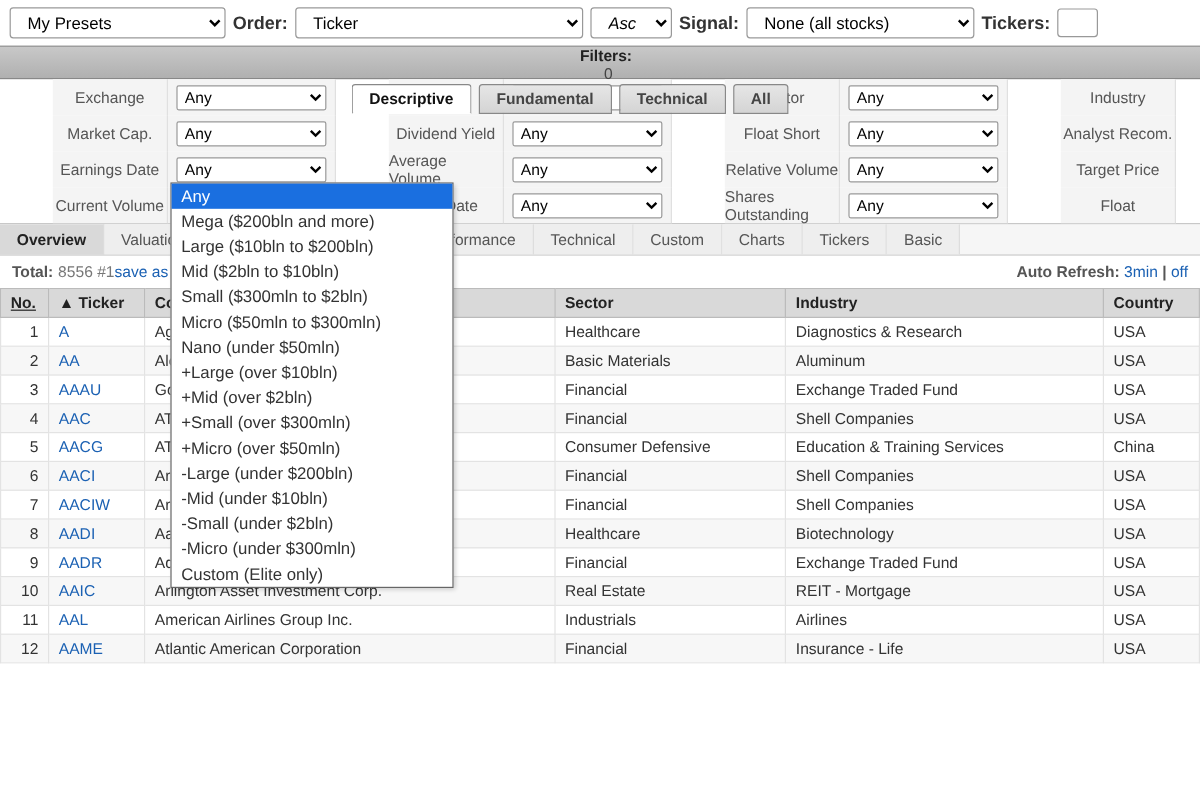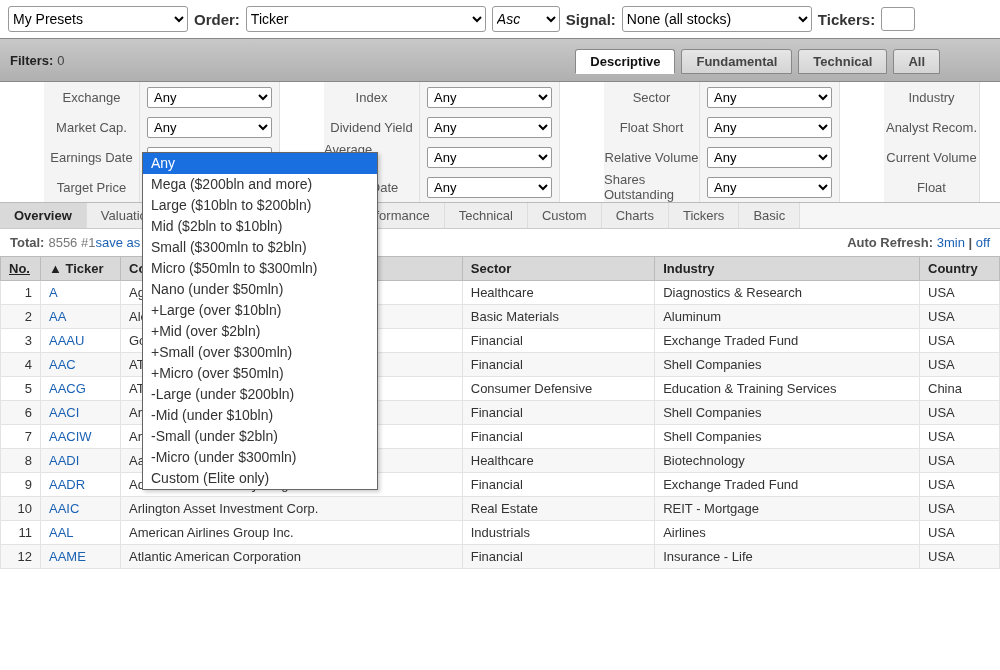--- a/index.html
+++ b/index.html
@@ -15,41 +15,42 @@
   .topbar {
     display: flex;
     align-items: center;
     gap: 6px;
     padding: 6px 8px;
     background: #fff;
   }
   .topbar select, .topbar input[type=text] {
     font-family: inherit;
     font-size: 14px;
-    padding: 3px 0;
+    padding: 3px 10px;
     border: 1px solid #999;
     border-radius: 3px;
     background: #fff;
   }
   .topbar .lbl { font-weight: bold; font-size: 15px; }
   .sel-presets { width: 180px; }
   .sel-order   { width: 240px; }
   .sel-dir     { width: 68px; font-style: italic; }
   .sel-signal  { width: 190px; }
   .inp-tickers { width: 34px; }
 
   
   .filters-hdr {
     display: flex;
     align-items: center;
     background: linear-gradient(#c8c8c8,#b0b0b0);
     border-top: 1px solid #888;
     border-bottom: 1px solid #888;
-    height: 44px;
+    height: 28px;
     padding-left: 10px;
+    flex-direction: column;
   }
   .filters-hdr .flabel { font-weight: bold; color: #222; }
   .filters-hdr .fcount { color: #444; margin-left:4px;}
   .filters-hdr .spacer { flex: 1; }
   .tabgrp { display: flex; gap: 6px; padding-right: 60px; }
   .ftab {
     font-weight: bold;
     font-size: 13px;
     padding: 4px 14px;
     border: 1px solid #888;
@@ -233,22 +234,22 @@
       <select><option>Any</option></select>
     </div>
     <div class="fcell label">Average Volume</div>
     <div class="fcell val">
       <select><option>Any</option></select>
     </div>
     <div class="fcell label">Relative Volume</div>
     <div class="fcell val">
       <select><option>Any</option></select>
     </div>
+    <div class="fcell label">Target Price</div>
     <div class="fcell label">Current Volume</div>
-    <div class="fcell label">Target Price</div>
     <div class="fcell val">
       <select><option>Any</option></select>
     </div>
     <div class="fcell label">IPO Date</div>
     <div class="fcell val">
       <select><option>Any</option></select>
     </div>
     <div class="fcell label">Shares Outstanding</div>
     <div class="fcell val">
       <select><option>Any</option></select>

